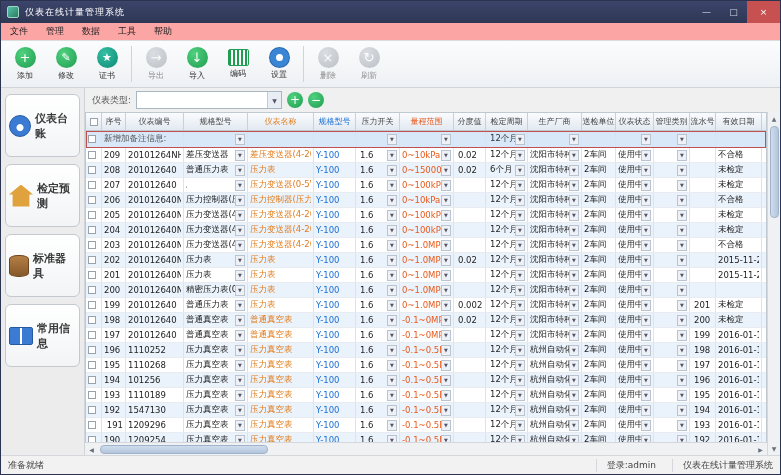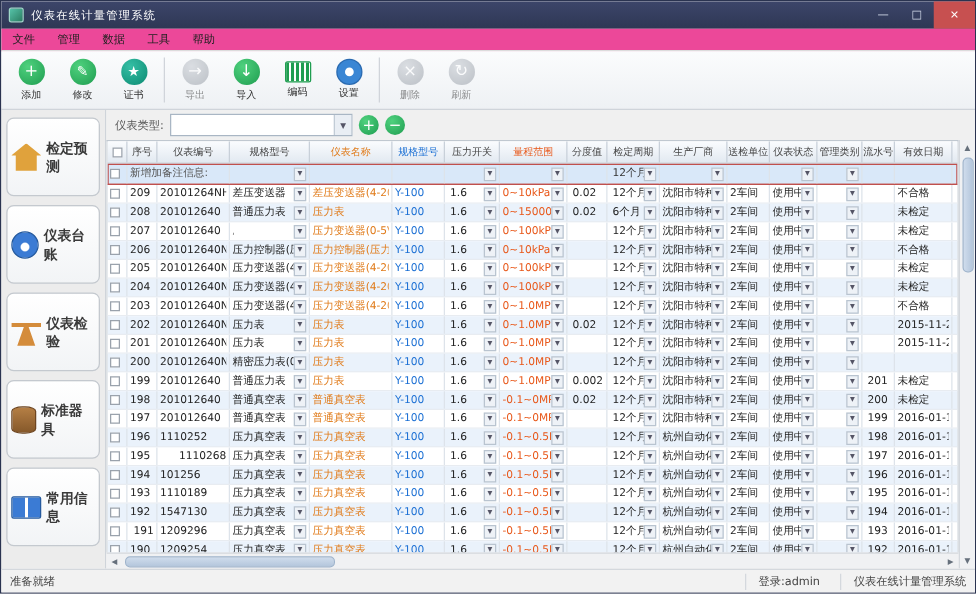--- a/index.html
+++ b/index.html
@@ -8,21 +8,21 @@
 
   
   .titlebar { height:22px; background:linear-gradient(#3c456a,#2e3754); color:#fff; display:flex; align-items:center; font-size:9px; flex:0 0 auto; }
   .app-icon { width:12px; height:12px; margin:0 6px; border-radius:2px; background:linear-gradient(135deg,#56c2a8,#2b7d62); border:1px solid #9fd8c8; }
   .win-title { letter-spacing:1px; }
   .win-btns { margin-left:auto; display:flex; height:100%; }
   .win-btn { width:27px; height:100%; display:flex; align-items:center; justify-content:center; color:#cfd6e6; font-size:9px; }
   .win-btn.close { width:33px; background:#c75050; color:#fff; }
 
   
-  .menubar { height:18px; background:#ec4899; border-bottom:1px solid #dcdcdc; display:flex; align-items:center; font-size:9px; color:#222; flex:0 0 auto; }
+  .menubar { height:18px; background:#fca5a5; border-bottom:1px solid #dcdcdc; display:flex; align-items:center; font-size:9px; color:#222; flex:0 0 auto; }
   .menu-item { padding:0 9px; height:100%; display:flex; align-items:center; }
 
   
   .toolbar { height:47px; background:linear-gradient(#fbfcfd,#eef1f4); border-bottom:1px solid #cfd4da; display:flex; align-items:center; padding:0 4px; gap:1px; flex:0 0 auto; }
   .tool-btn { width:40px; height:43px; display:flex; flex-direction:column; align-items:center; justify-content:center; gap:2px; font-size:8px; color:#333; border-radius:3px; }
   .tool-btn.disabled { opacity:.55; }
   .tool-sep { width:1px; height:36px; background:#d0d4da; margin:0 3px; }
   .ticon { width:21px; height:21px; border-radius:50%; display:flex; align-items:center; justify-content:center; color:#fff; font-size:13px; line-height:1; }
   .ti-green { background:radial-gradient(circle at 35% 30%,#4fd17e,#1f9d50); }
   .ti-teal { background:radial-gradient(circle at 35% 30%,#35bfa5,#0c8a72); }
@@ -146,30 +146,26 @@
     <div class="tool-btn disabled">
       <span class="ticon ti-gray">↻</span>
       <span>刷新</span>
     </div>
   </div>
 
   <div class="body">
 
     <div class="sidebar">
       <div class="side-btn">
-        <span class="sicon si-house"></span>
-        <span>检定预测</span>
-      </div>
-      <div class="side-btn">
         <span class="sicon si-gauge"></span>
         <span>仪表台账</span>
       </div>
       <div class="side-btn">
-        <span class="sicon si-scale"></span>
-        <span>仪表检验</span>
+        <span class="sicon si-house"></span>
+        <span>检定预测</span>
       </div>
       <div class="side-btn">
         <span class="sicon si-drum"></span>
         <span>标准器具</span>
       </div>
       <div class="side-btn">
         <span class="sicon si-book"></span>
         <span>常用信息</span>
       </div>
     </div>
@@ -1060,21 +1056,21 @@
                     <span class="txt">2016-01-19</span>
                   </div>
                 </div>
                 <div class="row">
                   <div class="cell  col-check" style="width: 16px;">
                     <span class="cb"></span>
                   </div>
                   <div class="cell  col-seq" style="width: 24px;">
                     <span class="txt">195</span>
                   </div>
-                  <div class="cell  col-code" style="width: 58px; text-align: right;">
+                  <div class="cell  col-code" style="width: 58px;">
                     <span class="txt">1110268</span>
                   </div>
                   <div class="cell  col-type" style="width: 64px;">
                     <span class="txt">压力真空表</span>
                     <span class="dd">▼</span>
                   </div>
                   <div class="cell t-orange col-name" style="width: 66px;">
                     <span class="txt">压力真空表</span>
                   </div>
                   <div class="cell t-blue col-model" style="width: 42px;">

